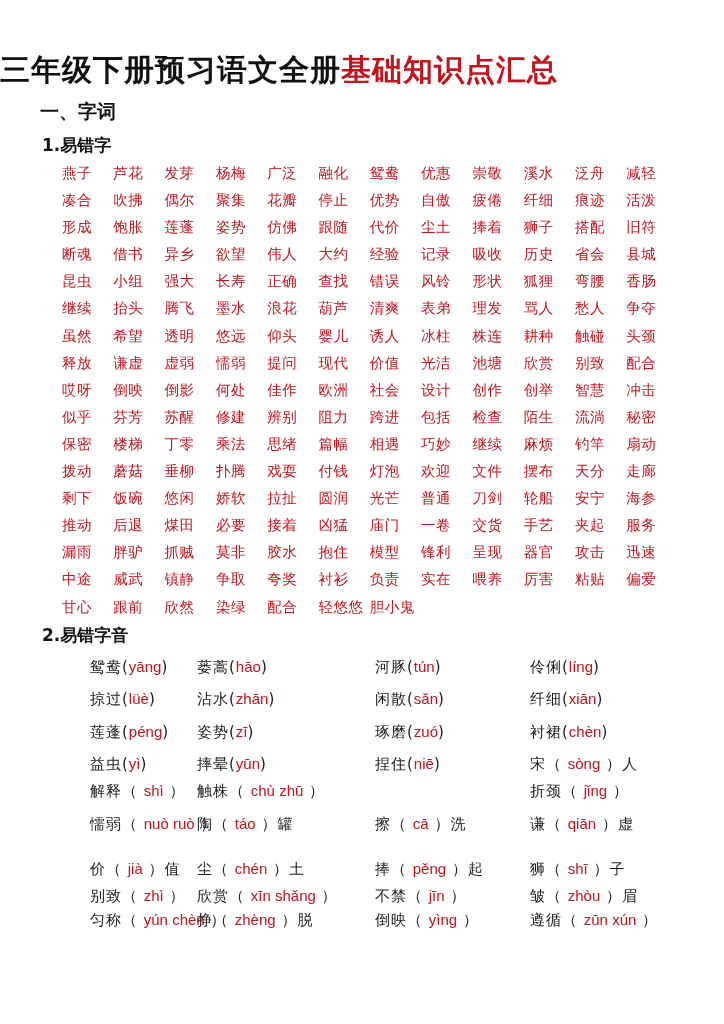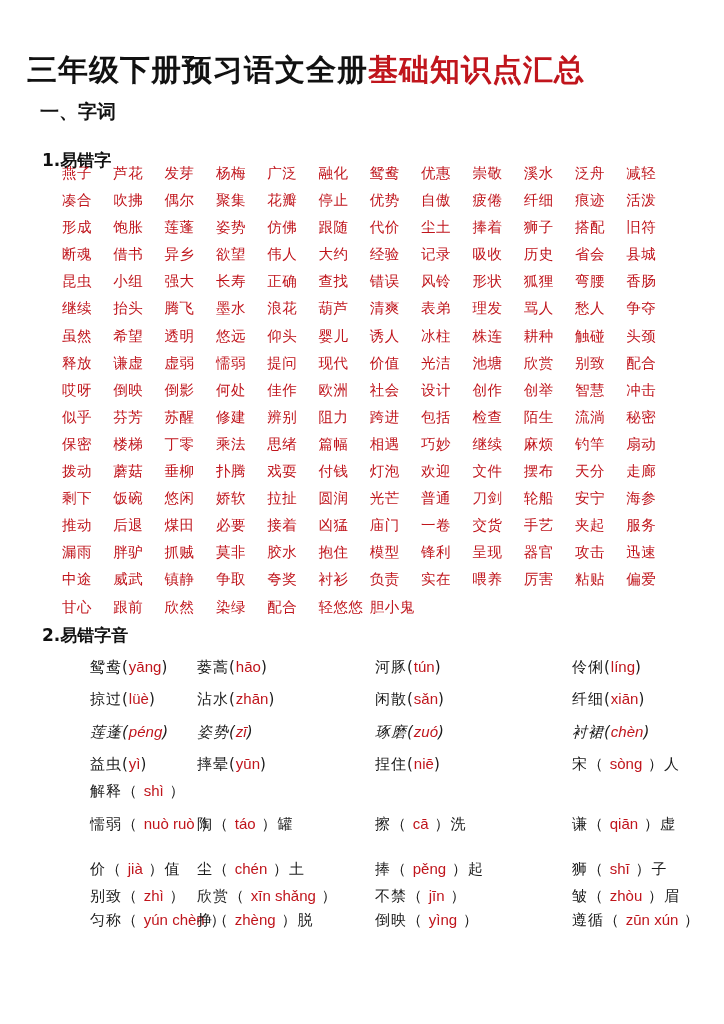--- a/index.html
+++ b/index.html
@@ -13,21 +13,21 @@
     position: relative;
     overflow: hidden;
     font-family: "DejaVu Sans", "Liberation Sans", sans-serif;
     color: #1a1a1a;
   }
   .title {
     position: absolute;
     top: 48px;
     left: 0;
     width: 612px;
-    text-align: center;
+    text-align: left;
     font-size: 30px;
     font-weight: bold;
     letter-spacing: 1px;
     line-height: 44px;
     white-space: nowrap;
   }
   .title .black { color: #111111; }
   .title .red { color: #c0151c; }
   .section-heading {
     position: absolute;
@@ -39,21 +39,21 @@
     color: #111;
   }
   .sub-heading {
     position: absolute;
     left: 42px;
     font-size: 17px;
     font-weight: bold;
     line-height: 24px;
     color: #111;
   }
-  .sub1 { top: 148px; }
+  .sub1 { top: 133px; }
   .sub2 { top: 623px; text-align: center; }
 
   .word-grid {
     position: absolute;
     left: 62px;
     top: 160px;
     width: 620px;
     display: grid;
     grid-template-columns: repeat(12, 51.3px);
     grid-auto-rows: 27.1px;
@@ -88,21 +88,21 @@
     letter-spacing: 1px;
   }
   .py-item .py {
     color: #c0151c;
     font-family: "Liberation Sans", "DejaVu Sans", sans-serif;
     letter-spacing: 0;
   }
   .c0 { left: 62px; margin-left: 28px; }
   .c1 { left: 197px; }
   .c2 { left: 375px; }
-  .c3 { left: 530px; margin-left: 42px; }
+  .c3 { left: 530px; }
 </style>
 </head>
 <body>
 
 <div class="title">
   <span class="black">三年级下册预习语文全册</span><span class="red">基础知识点汇总</span>
 </div>
 
 <div class="section-heading">一、字词</div>
 
@@ -318,34 +318,36 @@
       <div class="py-item c1"><span>蒌蒿(</span><span class="py">hāo</span><span>)</span></div>
       <div class="py-item c2"><span>河豚(</span><span class="py">tún</span><span>)</span></div>
       <div class="py-item c3"><span>伶俐(</span><span class="py">líng</span><span>)</span></div>
     </div>
     <div class="py-row" style="top: 32px;">
       <div class="py-item c0"><span>掠过(</span><span class="py">lüè</span><span>)</span></div>
       <div class="py-item c1"><span>沾水(</span><span class="py">zhān</span><span>)</span></div>
       <div class="py-item c2"><span>闲散(</span><span class="py">sǎn</span><span>)</span></div>
       <div class="py-item c3"><span>纤细(</span><span class="py">xiān</span><span>)</span></div>
     </div>
-    <div class="py-row" style="top: 65px; font-style: italic;">
+    <div class="py-row" style="top: 65px;">
       <div class="py-item c0"><span>莲蓬(</span><span class="py">péng</span><span>)</span></div>
       <div class="py-item c1"><span>姿势(</span><span class="py">zī</span><span>)</span></div>
       <div class="py-item c2"><span>琢磨(</span><span class="py">zuó</span><span>)</span></div>
       <div class="py-item c3"><span>衬裙(</span><span class="py">chèn</span><span>)</span></div>
     </div>
     <div class="py-row" style="top: 97px;">
       <div class="py-item c0"><span>益虫(</span><span class="py">yì</span><span>)</span></div>
       <div class="py-item c1"><span>摔晕(</span><span class="py">yūn</span><span>)</span></div>
       <div class="py-item c2"><span>捏住(</span><span class="py">niē</span><span>)</span></div>
       <div class="py-item c3"><span>宋（ </span><span class="py">sòng</span><span> ）人</span></div>
     </div>
     <div class="py-row" style="top: 124px; padding-left: 14px;">
       <div class="py-item c0"><span>解释（ </span><span class="py">shì</span><span> ）</span></div>
+      <div class="py-item c1"><span>触株（ </span><span class="py">chù zhū</span><span> ）</span></div>
+      <div class="py-item c3"><span>折颈（ </span><span class="py">jǐng</span><span> ）</span></div>
     </div>
     <div class="py-row" style="top: 157px;">
       <div class="py-item c0"><span>懦弱（ </span><span class="py">nuò ruò</span><span> ）</span></div>
       <div class="py-item c1"><span>陶（ </span><span class="py">táo</span><span> ）罐</span></div>
       <div class="py-item c2"><span>擦（ </span><span class="py">cā</span><span> ）洗</span></div>
       <div class="py-item c3"><span>谦（ </span><span class="py">qiān</span><span> ）虚</span></div>
     </div>
     <div class="py-row" style="top: 202px; text-align: right;">
       <div class="py-item c0"><span>价（ </span><span class="py">jià</span><span> ）值</span></div>
       <div class="py-item c1"><span>尘（ </span><span class="py">chén</span><span> ）土</span></div>

